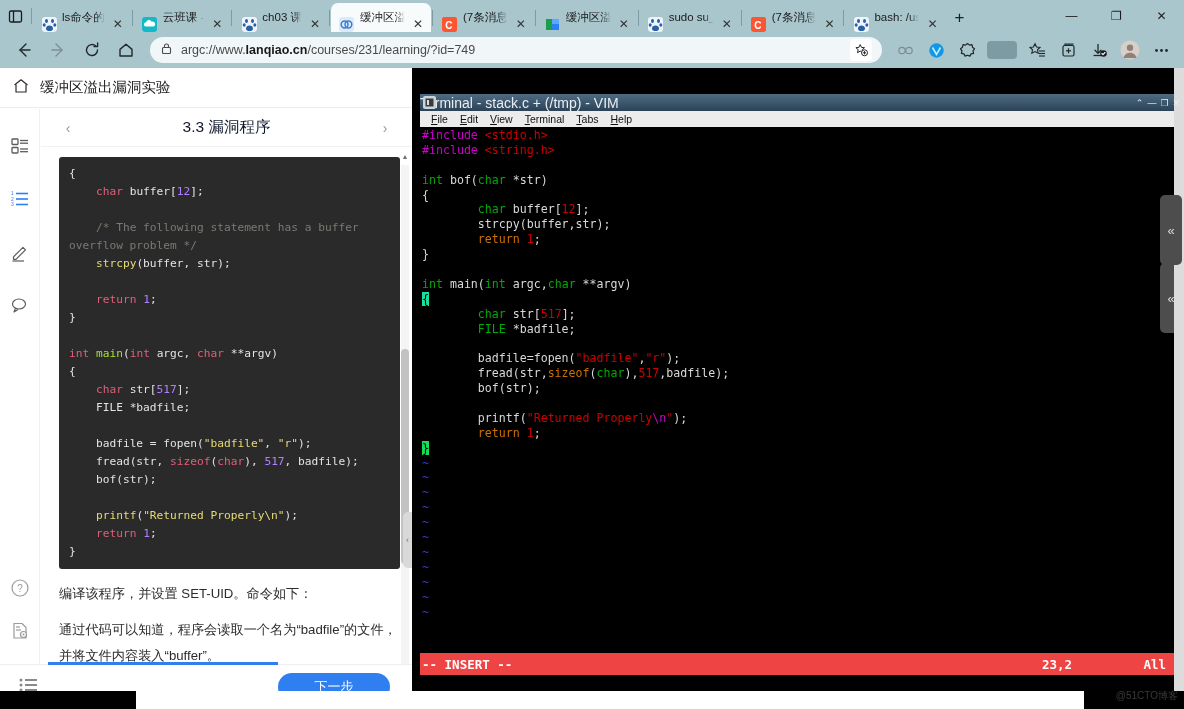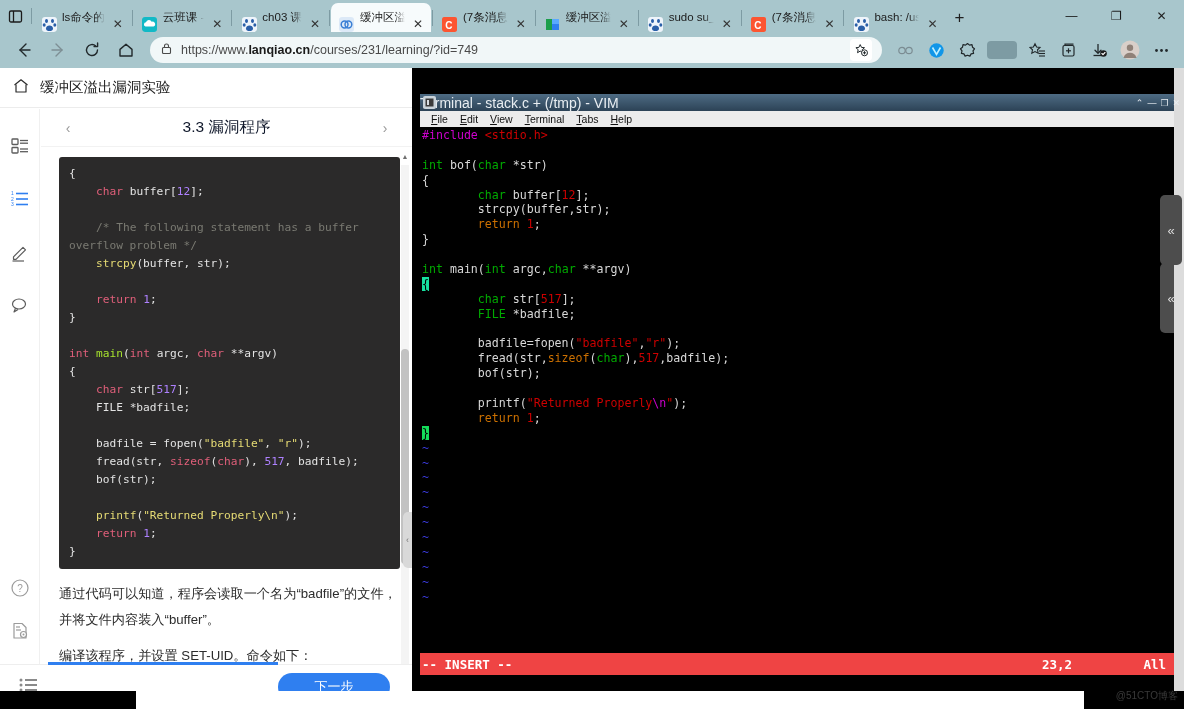--- a/index.html
+++ b/index.html
@@ -356,21 +356,21 @@
           </svg>
       </div>
 
       <div class="omnibox">
         <span>
           <svg width="13" height="13" viewBox="0 0 13 13">
               <rect x="2.5" y="5.5" width="8" height="6" rx="1" fill="none" stroke="#4a4a4a" stroke-width="1.1"></rect>
               <path d="M4.5 5.5V4a2 2 0 0 1 4 0v1.5" fill="none" stroke="#4a4a4a" stroke-width="1.1"></path>
             </svg>
         </span>
-        <span class="url"><span>https://www.</span><b>lanqiao.cn</b><span>/courses/231/learning/?id=749</span></span>
+        <span class="url"><span>argc://www.</span><b>lanqiao.cn</b><span>/courses/231/learning/?id=749</span></span>
         <span class="fav-add">
           <svg width="14" height="14" viewBox="0 0 14 14">
               <path d="M6.2 1.6l1.3 2.8 3 .3-2.3 2 .7 3-2.7-1.6L3.5 9.7l.7-3-2.3-2 3-.3z" fill="none" stroke="#21282b" stroke-width="1"></path>
               <circle cx="10.5" cy="9.8" r="3" fill="#fff" stroke="#21282b" stroke-width="1"></circle>
               <line x1="10.5" y1="8.2" x2="10.5" y2="11.4" stroke="#21282b" stroke-width="1"></line>
               <line x1="8.9" y1="9.8" x2="12.1" y2="9.8" stroke="#21282b" stroke-width="1"></line>
             </svg>
         </span>
       </div>
 
@@ -528,22 +528,22 @@
 <span class="wht">    FILE *badfile;</span>
 <span class="wht"></span>
 <span class="wht">    badfile = fopen(</span><span class="str">"badfile"</span><span class="wht">, </span><span class="str">"r"</span><span class="wht">);</span>
 <span class="wht">    fread(str, </span><span class="kw">sizeof</span><span class="wht">(</span><span class="kw">char</span><span class="wht">), </span><span class="num">517</span><span class="wht">, badfile);</span>
 <span class="wht">    bof(str);</span>
 <span class="wht"></span>
 <span class="wht">    </span><span class="fn">printf</span><span class="wht">(</span><span class="str">"Returned Properly\n"</span><span class="wht">);</span>
 <span class="wht">    </span><span class="kw">return</span><span class="wht"> </span><span class="num">1</span><span class="wht">;</span>
 <span class="wht">}</span>
 </pre>
+        <p class="para">编译该程序，并设置 SET-UID。命令如下：</p>
         <p class="para">通过代码可以知道，程序会读取一个名为“badfile”的文件，并将文件内容装入“buffer”。</p>
-        <p class="para">编译该程序，并设置 SET-UID。命令如下：</p>
         <pre class="code" id="lq-code-2" style="margin-bottom:0;"><span class="wht">sudo su</span>
 <span class="wht">gcc -m32 -g -z execstack -fno-stack-</span>
 </pre>
 
         <div class="art-scroll">
           <div class="track"></div>
           <div class="up">▲</div>
           <div class="thumb"></div>
           <div class="dn">▼</div>
         </div>
@@ -589,20 +589,21 @@
         <div><u>F</u>ile</div>
         <div><u>E</u>dit</div>
         <div><u>V</u>iew</div>
         <div><u>T</u>erminal</div>
         <div><u>T</u>abs</div>
         <div><u>H</u>elp</div>
       </div>
 
     <div class="vm-term" id="vm-term">
         <div class="ln"><span class="mag">#include </span><span class="red">&lt;stdio.h&gt;</span></div>
+        <div class="ln"><span class="mag">#include </span><span class="red">&lt;string.h&gt;</span></div>
         <div class="ln"> </div>
         <div class="ln"><span class="grn">int</span><span class="wht"> bof(</span><span class="grn">char</span><span class="wht"> *str)</span></div>
         <div class="ln"><span class="wht">{</span></div>
         <div class="ln"><span class="wht">        </span><span class="grn">char</span><span class="wht"> buffer[</span><span class="red">12</span><span class="wht">];</span></div>
         <div class="ln"><span class="wht">        strcpy(buffer,str);</span></div>
         <div class="ln"><span class="wht">        </span><span class="org">return</span><span class="wht"> </span><span class="red">1</span><span class="wht">;</span></div>
         <div class="ln"><span class="wht">}</span></div>
         <div class="ln"> </div>
         <div class="ln"><span class="grn">int</span><span class="wht"> main(</span><span class="grn">int</span><span class="wht"> argc,</span><span class="grn">char</span><span class="wht"> **argv)</span></div>
         <div class="ln"><span class="curs-blk">{</span></div>

